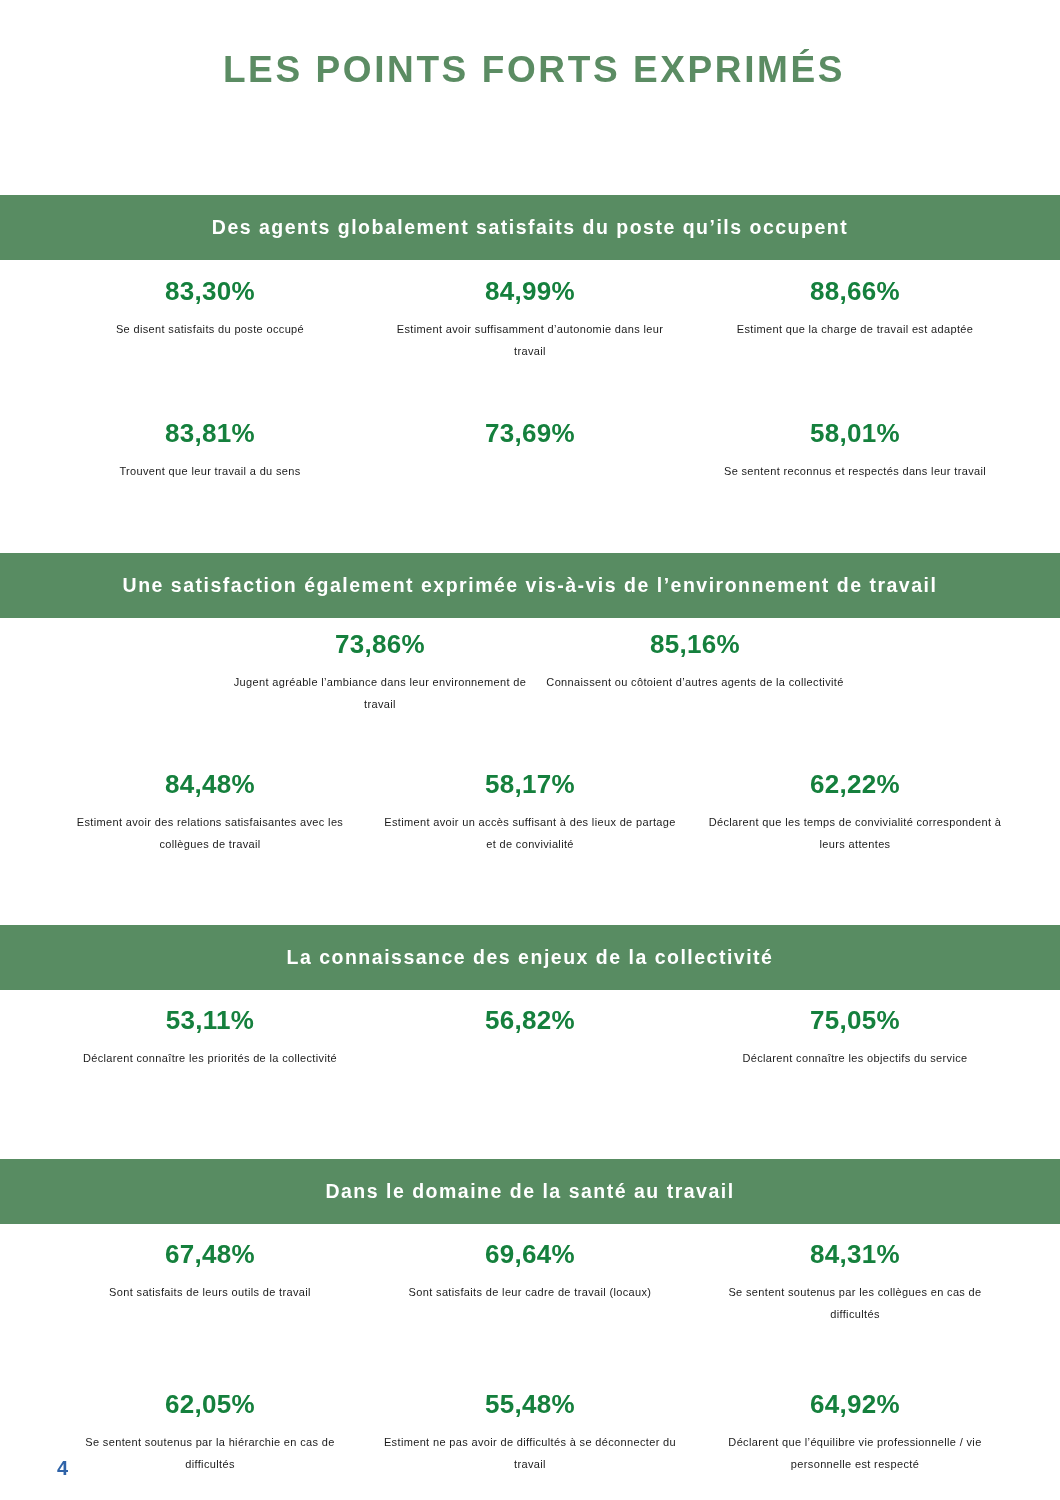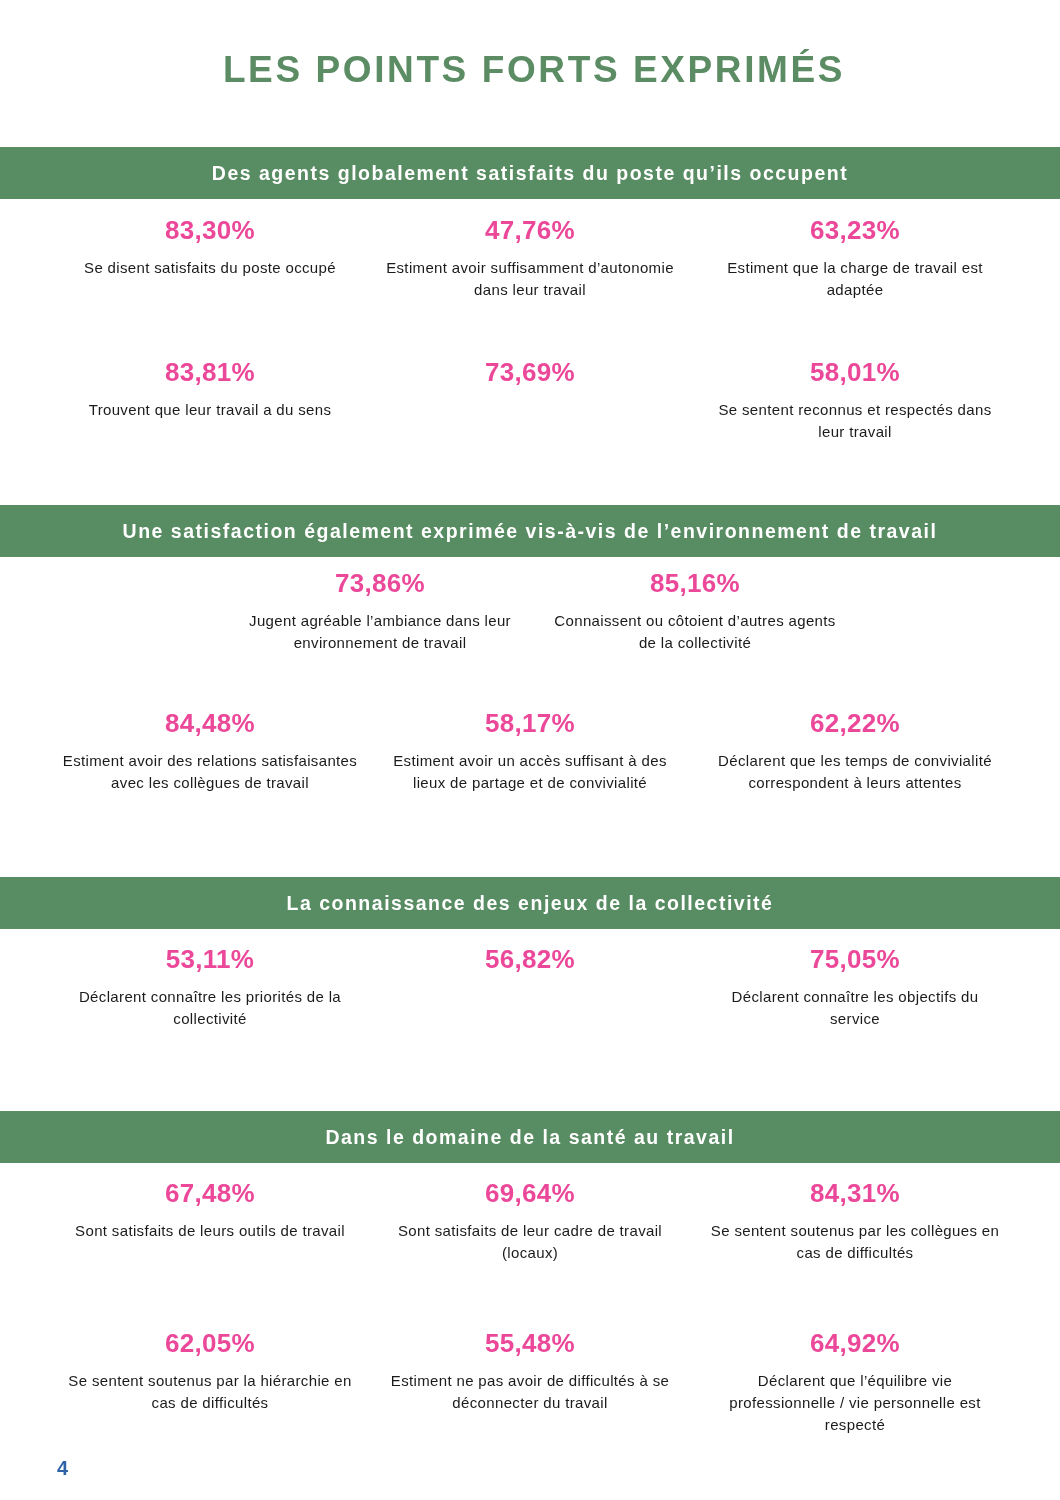--- a/index.html
+++ b/index.html
@@ -31,24 +31,25 @@
   }
 
   
   .section {
     position: absolute;
     left: 0;
     width: 1060px;
   }
   .band {
     background: #588c62;
-    height: 52px;
+    height: 65px;
     display: flex;
     align-items: center;
     justify-content: center;
+    margin-top: 48px;
   }
   .band-title {
     color: #ffffff;
     font-size: 19.5px;
     font-weight: bold;
     letter-spacing: 1.5px;
     text-align: center;
     white-space: nowrap;
   }
 
@@ -62,30 +63,30 @@
     left: 0;
     width: 1060px;
     height: 0;
   }
   .stat {
     position: absolute;
     text-align: center;
     box-sizing: border-box;
   }
   .stat-value {
-    color: #ec4899;
+    color: #15803d;
     font-size: 26px;
     font-weight: bold;
     line-height: 32px;
     letter-spacing: 0.3px;
     white-space: nowrap;
   }
   .stat-label {
     color: #1b1b1b;
-    font-size: 15px;
+    font-size: 11px;
     line-height: 22px;
     letter-spacing: 0.35px;
     margin-top: 11px;
   }
 
   
   .c1 { left: 60px;  width: 300px; }
   .c2 { left: 380px; width: 300px; }
   .c3 { left: 705px; width: 300px; }
 
@@ -113,25 +114,25 @@
   <div class="band">
     <div class="band-title">Des agents globalement satisfaits du poste qu’ils occupent</div>
   </div>
   <div class="rows" style="height:300px;">
     <div class="row" style="top:15px;">
       <div class="stat c1">
         <div class="stat-value">83,30%</div>
         <div class="stat-label">Se disent satisfaits du poste occupé</div>
       </div>
       <div class="stat c2">
-        <div class="stat-value">47,76%</div>
+        <div class="stat-value">84,99%</div>
         <div class="stat-label">Estiment avoir suffisamment d’autonomie dans leur travail</div>
       </div>
       <div class="stat c3">
-        <div class="stat-value">63,23%</div>
+        <div class="stat-value">88,66%</div>
         <div class="stat-label">Estiment que la charge de travail est adaptée</div>
       </div>
     </div>
     <div class="row" style="top:157px;">
       <div class="stat c1">
         <div class="stat-value">83,81%</div>
         <div class="stat-label">Trouvent que leur travail a du sens</div>
       </div>
       <div class="stat c2">
         <div class="stat-value">73,69%</div>

